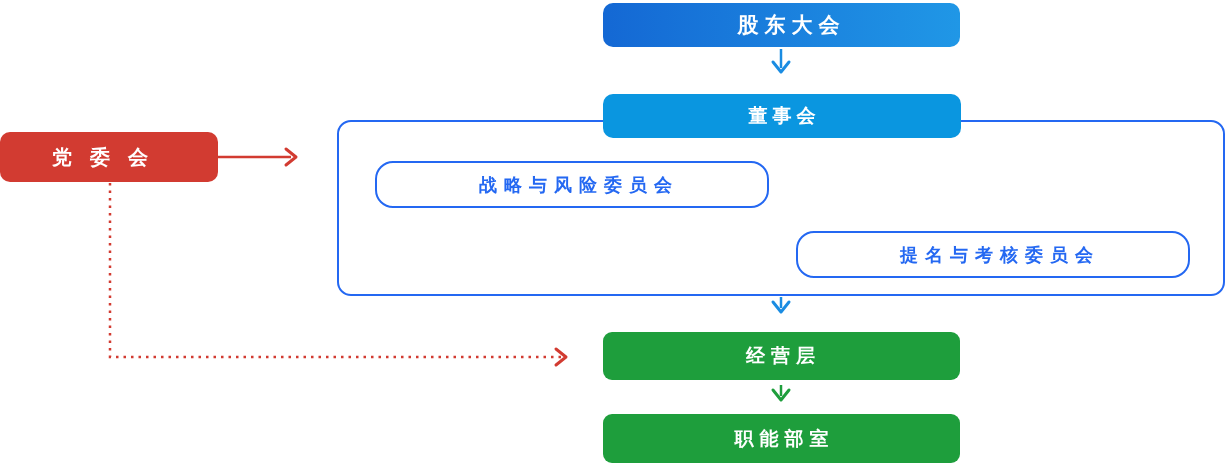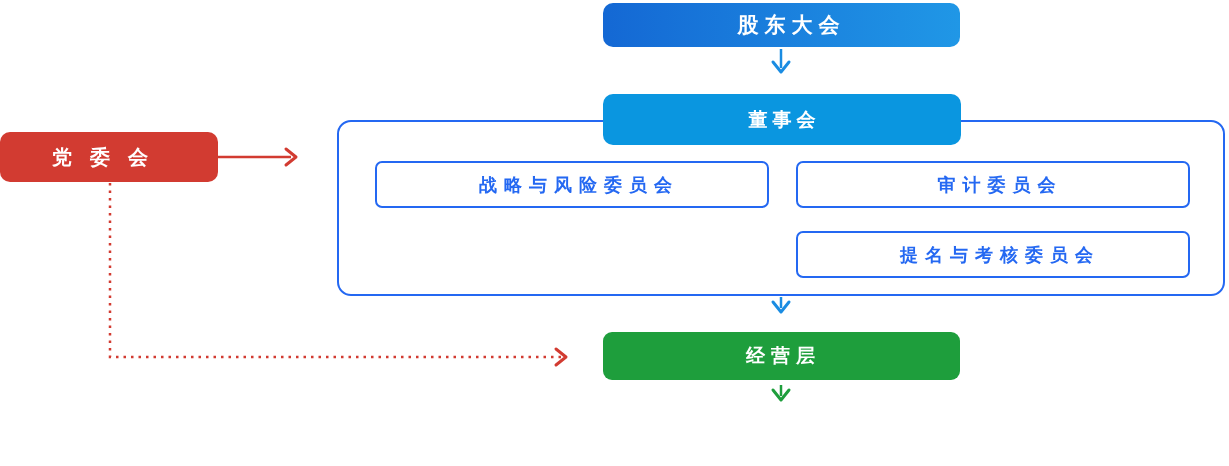--- a/index.html
+++ b/index.html
@@ -27,26 +27,26 @@
     position:absolute; left:337px; top:120px; width:888px; height:176px;
     border:2px solid var(--outline-blue); border-radius:14px; box-sizing:border-box;
     background:transparent;
   }
   .shareholders{
     left:603px; top:3px; width:357px; height:44px; border-radius:10px;
     background:linear-gradient(90deg,var(--blue-dark),var(--blue-light));
     font-size:21px; font-weight:700; letter-spacing:6px; padding-left:20px;
   }
   .board{
-    left:603px; top:94px; width:358px; height:51px; border-radius:10px;
+    left:603px; top:94px; width:358px; height:44px; border-radius:10px;
     background:var(--board-blue); font-size:19px; font-weight:600;
     letter-spacing:5px; padding-left:5px;
   }
   .committee{
-    background:#ffffff; border:2px solid var(--outline-blue); border-radius:7px;
+    background:#ffffff; border:2px solid var(--outline-blue); border-radius:18px;
     color:var(--outline-blue); font-size:18px; font-weight:700;
     letter-spacing:7px; padding-left:14px; height:47px;
   }
   .c-strategy{left:375px; top:161px; width:394px;}
   .c-audit{left:796px; top:161px; width:394px;}
   .c-finance{left:375px; top:229px; width:394px;}
   .c-nomination{left:796px; top:231px; width:394px;}
   .party{
     left:0; top:132px; width:218px; height:50px; border-radius:10px;
     background:var(--red); font-size:20px; font-weight:700;
@@ -85,19 +85,19 @@
     <path class="stroke-green" d="M781 385 V396"></path>
     <path class="stroke-green head" d="M773 390 L781 400 L789 390"></path>
   </svg>
 
   <div class="group"></div>
 
   <div class="node shareholders">股东大会</div>
   <div class="node board">董事会</div>
 
   <div class="node committee c-strategy">战略与风险委员会</div>
-  <div class="node committee c-audit">审计委员会</div>
   <div class="node committee c-nomination">提名与考核委员会</div>
 
   <div class="node party">党委会</div>
   <div class="node management">经营层</div>
+  <div class="node departments">职能部室</div>
 
 </div>
 
 </body></html>

